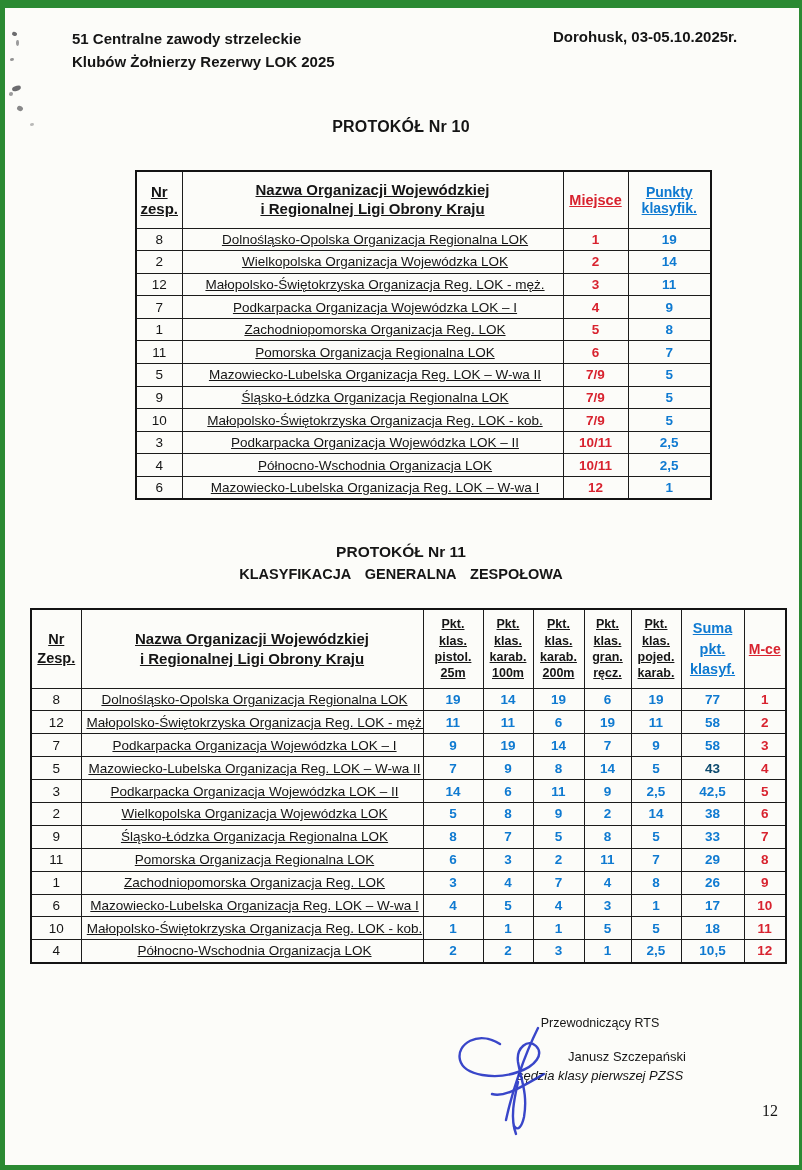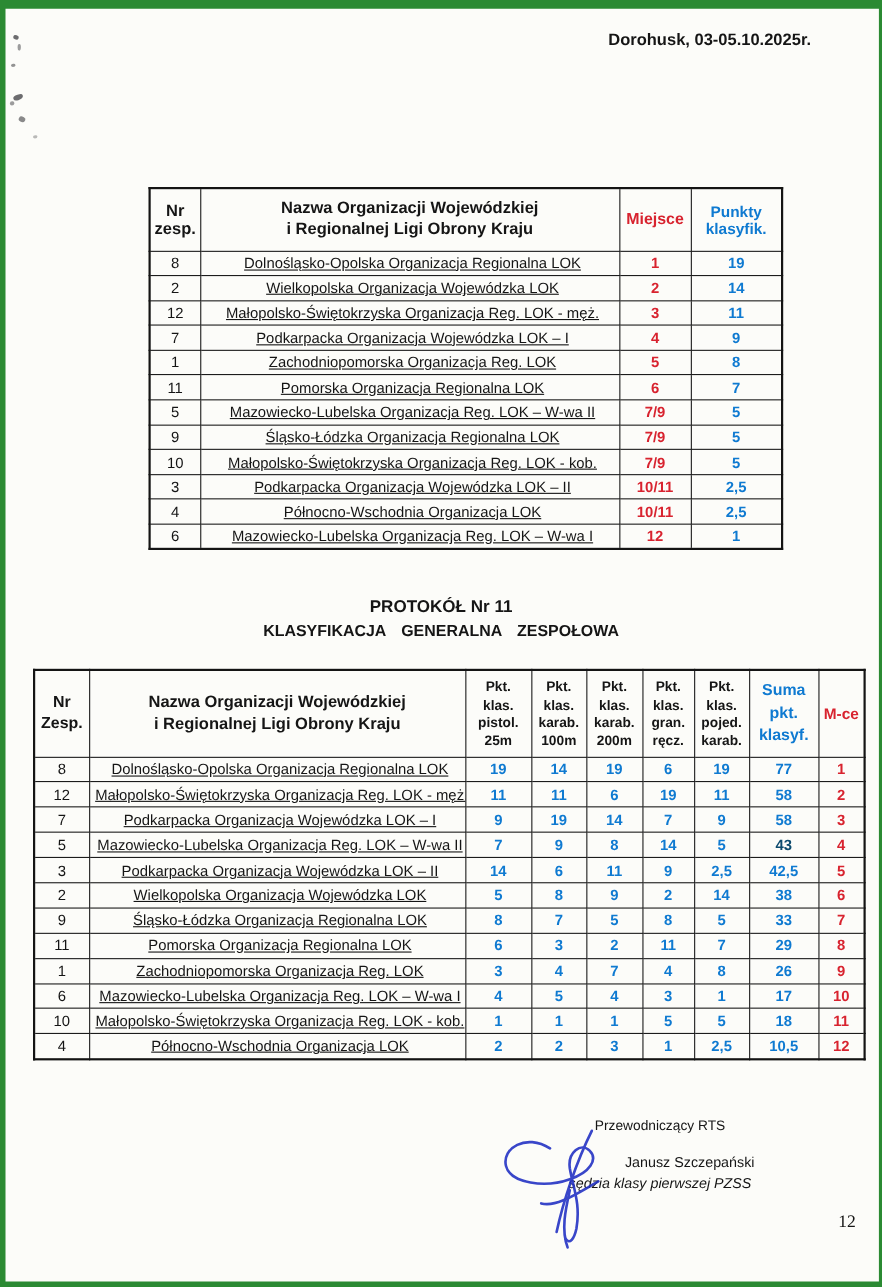--- a/index.html
+++ b/index.html
@@ -42,21 +42,21 @@
   .subtitle-p11 { position:absolute; left:0; top:566px; width:100%; text-align:center;
     font-size:14.5px; font-weight:bold; word-spacing:10px; }
   
   table { border-collapse:collapse; table-layout:fixed; background:transparent; }
   th, td { border:1px solid #1c1c1c; overflow:hidden; }
   .tbl { position:absolute; }
   .tbl1 { left:135px; top:170px; }
   .tbl1 table { width:575px; border:2px solid #141414; }
   .tbl2 { left:30px; top:608px; }
   .tbl2 table { width:755px; border:2px solid #141414; }
-  thead th { font-weight:bold; vertical-align:middle; text-align:center; }
+  thead th { font-weight:bold; vertical-align:middle; text-align:center;text-decoration:underline; }
   .tbl1 thead th { height:57px; font-size:15px; }
   .tbl2 thead th { height:79px; font-size:12.5px; line-height:1.3; }
   .tbl1 tbody td { height:22.6px; font-size:13.5px; vertical-align:middle; }
   .tbl2 tbody td { height:22.9px; font-size:13.5px; vertical-align:middle; }
   td.c { text-align:center; }
   td.name { text-align:center; padding-left:5px; white-space:nowrap;text-decoration:underline; }
   .hdr-name { font-size:15.5px; line-height:1.25; }
   .tbl2 .hdr-name { font-size:15px; }
   .num { font-weight:bold; font-size:13.5px; }
   .sum-cell { font-weight:bold; font-size:14.5px;margin-left:36px; }
@@ -86,22 +86,27 @@
 <div class="page">
 
   <div class="smudge s1"></div>
   <div class="smudge s2"></div>
   <div class="smudge s3"></div>
   <div class="smudge s4"></div>
   <div class="smudge s5"></div>
   <div class="smudge s6"></div>
   <div class="smudge s7"></div>
 
+  <div class="hdr-left">
+    <div>51 Centralne zawody strzeleckie</div>
+    <div>Klubów Żołnierzy Rezerwy LOK 2025</div>
+  </div>
   <div class="hdr-right">Dorohusk, 03-05.10.2025r.</div>
 
+  <div class="title-p10">PROTOKÓŁ Nr 10</div>
 
   <div class="tbl tbl1">
     <table>
       <colgroup>
         <col style="width:46px">
           <col style="width:381px">
           <col style="width:65px">
           <col style="width:83px">
       </colgroup>
       <thead>

